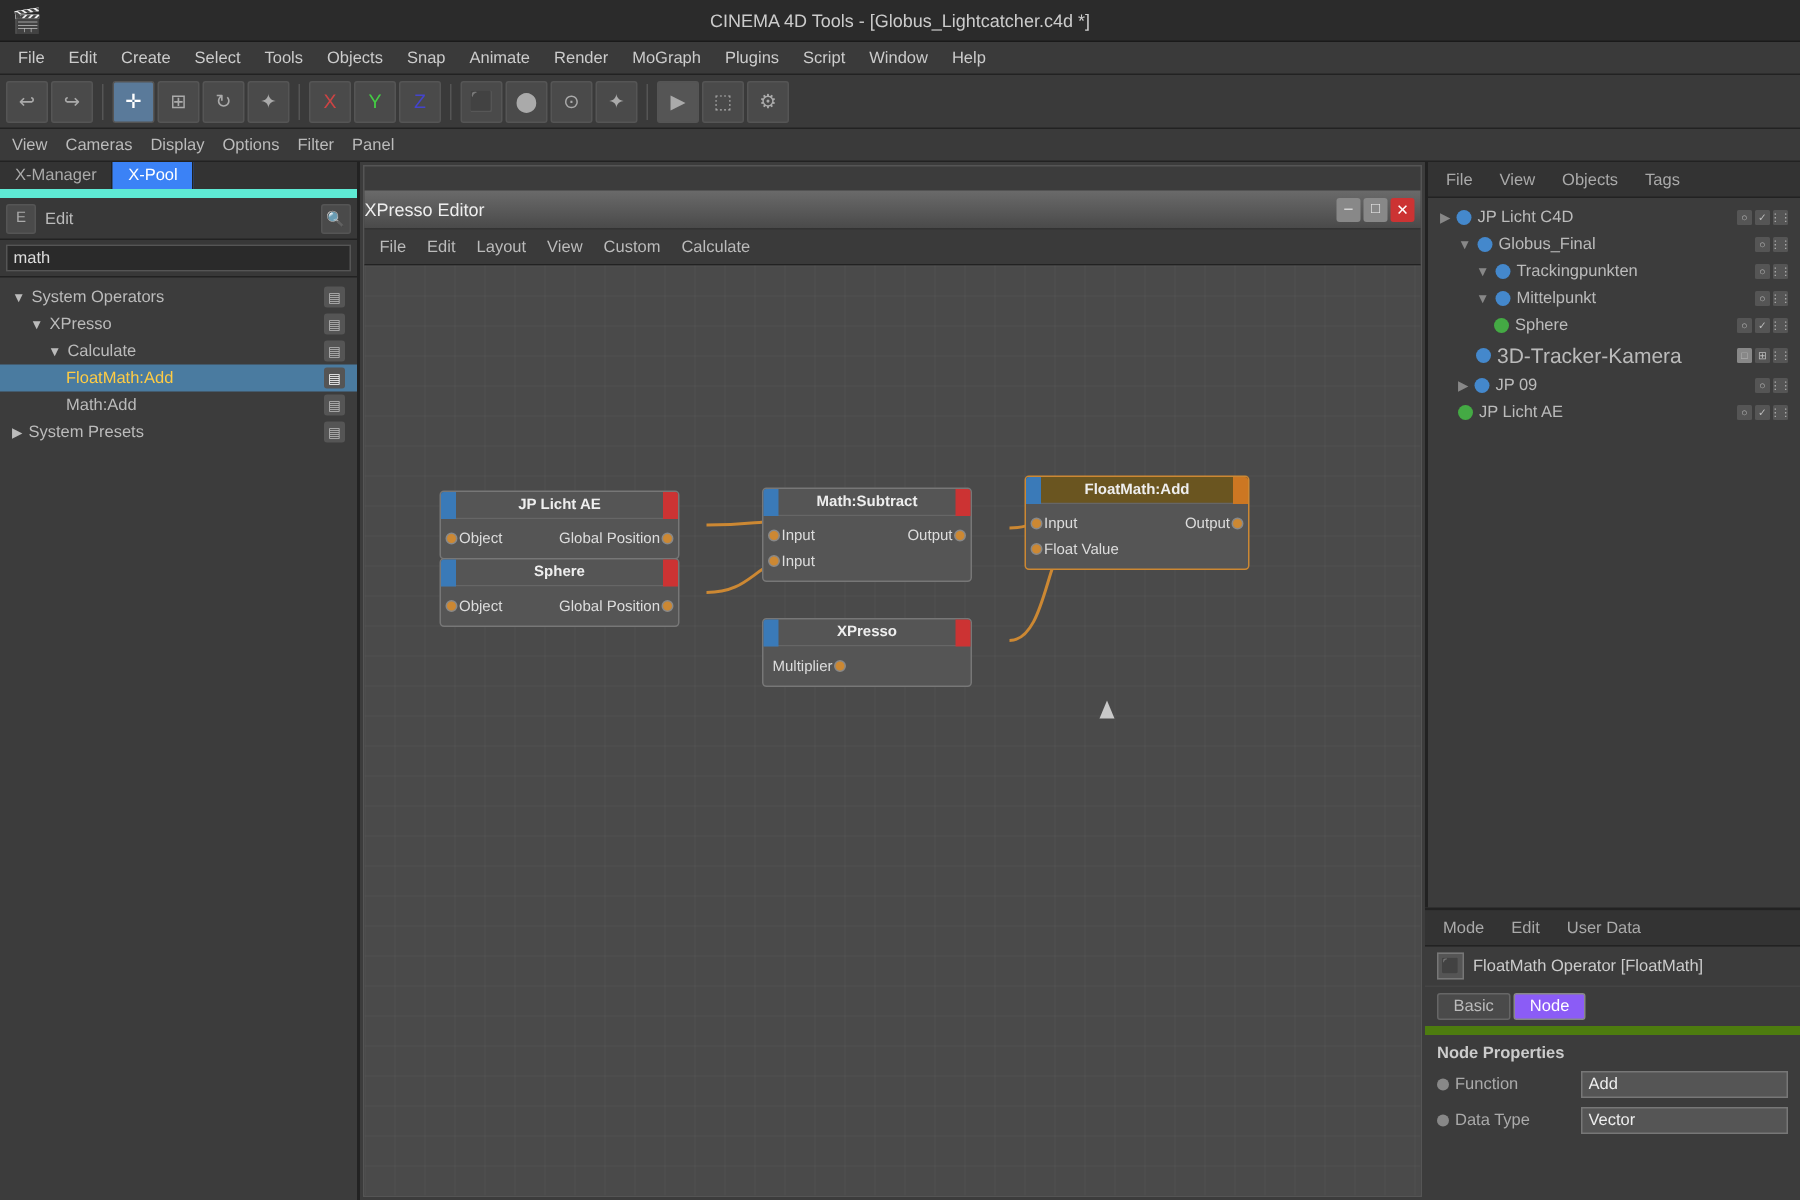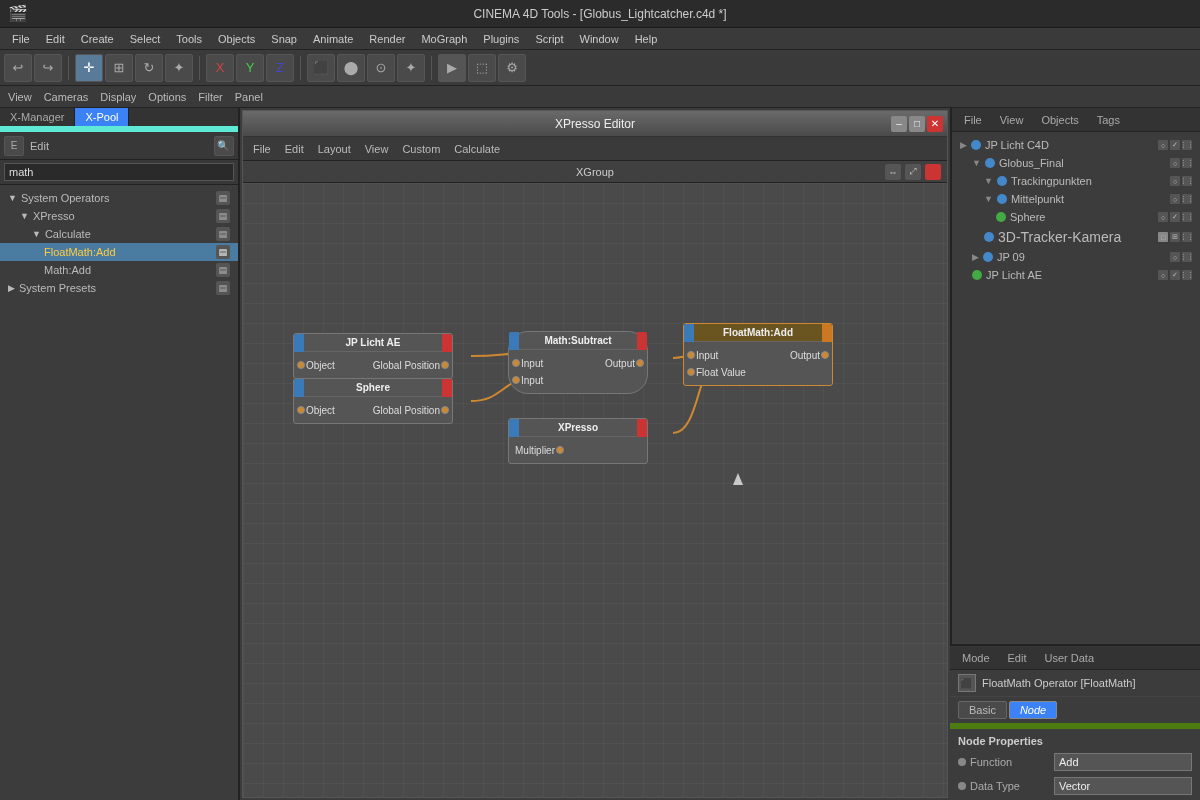--- a/index.html
+++ b/index.html
@@ -186,25 +186,26 @@
       background: #3c3c3c;
       position: relative;
       border: 1px solid #555;
       margin: 2px;
     }
     .xpresso-title-bar {
       height: 26px;
       background: linear-gradient(to bottom, #6a6a6a, #4a4a4a);
       display: flex;
       align-items: center;
-      justify-content: center;
+      justify-content: flex-start;
       font-size: 12px;
       color: #eee;
       border-bottom: 1px solid #333;
       position: relative;
+      margin-top: 16px;
     }
     .xpresso-title-controls {
       position: absolute;
       right: 4px;
       display: flex;
       gap: 2px;
     }
     .win-btn {
       width: 16px;
       height: 16px;
@@ -432,21 +433,21 @@
       background: #555;
       border-radius: 1px;
       font-size: 7px;
       display: flex;
       align-items: center;
       justify-content: center;
     }
 
     
     .properties-panel {
-      height: 156px;
+      height: 195px;
       background: #3c3c3c;
       border-top: 2px solid #222;
     }
     .props-header {
       height: 24px;
       background: #333;
       display: flex;
       align-items: center;
       border-bottom: 1px solid #222;
       padding: 0 4px;
@@ -485,24 +486,23 @@
     .props-tab {
       padding: 2px 10px;
       font-size: 11px;
       color: #bbb;
       background: #4a4a4a;
       border: 1px solid #666;
       border-radius: 2px;
       cursor: pointer;
     }
     .props-tab.active {
-      background: #3b82f6;
+      background: #8b5cf6;
       color: #fff;
       border-color: #888;
-      font-style: italic;
     }
     .props-body {
       padding: 6px 8px;
     }
     .props-row {
       display: flex;
       align-items: center;
       margin-bottom: 6px;
       gap: 4px;
     }
@@ -643,28 +643,20 @@
       </div>
     </div>
     <div class="xpresso-toolbar">
       <span class="xpresso-toolbar-item">File</span>
       <span class="xpresso-toolbar-item">Edit</span>
       <span class="xpresso-toolbar-item">Layout</span>
       <span class="xpresso-toolbar-item">View</span>
       <span class="xpresso-toolbar-item">Custom</span>
       <span class="xpresso-toolbar-item">Calculate</span>
     </div>
-    <div class="xgroup-bar">
-      <span>XGroup</span>
-      <div class="xgroup-controls">
-        <div class="xgroup-btn">⇔</div>
-        <div class="xgroup-btn">⤢</div>
-        <div class="xgroup-red"></div>
-      </div>
-    </div>
     <div class="xpresso-canvas">
 
       <svg class="connections-svg">
 
         <path d="M 228 173 C 260 173, 260 170, 290 170" stroke="#cc8833" stroke-width="2" fill="none"></path>
 
         <path d="M 228 218 C 260 218, 260 195, 290 195" stroke="#cc8833" stroke-width="2" fill="none"></path>
 
         <path d="M 430 175 C 450 175, 450 165, 470 165" stroke="#cc8833" stroke-width="2" fill="none"></path>
 
@@ -704,21 +696,21 @@
               <span class="xp-port-label">Object</span>
             </div>
             <div class="xp-port-right">
               <div class="xp-port-dot orange"></div>
               <span class="xp-port-label">Global Position</span>
             </div>
           </div>
         </div>
       </div>
 
-      <div class="xp-node" style="left:265px;top:148px;min-width:140px;border-radius:20px;">
+      <div class="xp-node" style="left:265px;top:148px;min-width:140px;">
         <div class="xp-node-header">
           <div class="corner-blue"></div>
           <span>Math:Subtract</span>
           <div class="corner-red"></div>
         </div>
         <div class="xp-node-body">
           <div class="xp-port-row">
             <div class="xp-port-left">
               <div class="xp-port-dot orange"></div>
               <span class="xp-port-label">Input</span>

